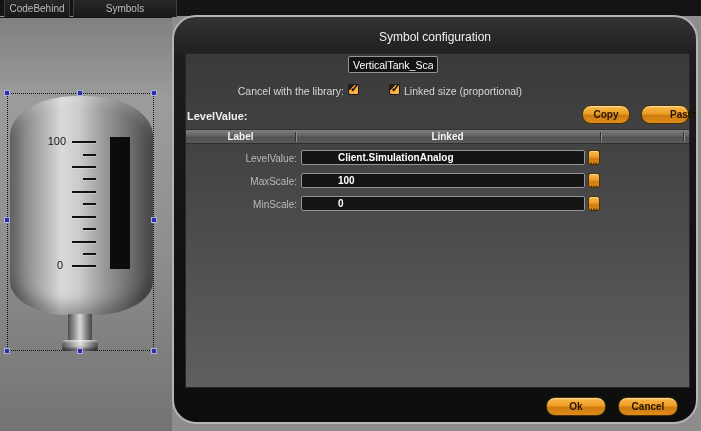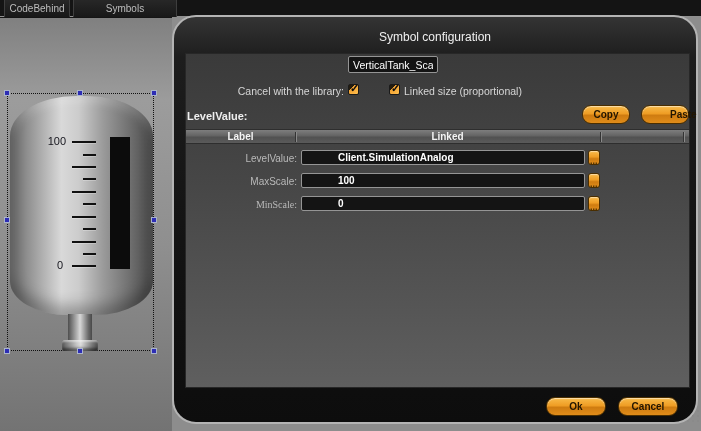--- a/index.html
+++ b/index.html
@@ -148,21 +148,21 @@
       </div>
 
       <div class="row-label" style="left:0;top:99px;">LevelValue:</div>
       <input class="txt-input bold-input" style="left: 115px; top: 96px; width: 284px; height: 15px;" value="Client.SimulationAnalog">
       <div class="dots-btn" style="left:402px;top:96px;"></div>
 
       <div class="row-label" style="left:0;top:122px;padding-left:9px;">MaxScale:</div>
       <input class="txt-input bold-input" style="left: 115px; top: 119px; width: 284px; height: 15px;" value="100">
       <div class="dots-btn" style="left:402px;top:119px;"></div>
 
-      <div class="row-label" style="left:0;top:145px;font-family:Liberation Serif, serif;">MinScale:</div>
+      <div class="row-label" style="left:0;top:145px;">MinScale:</div>
       <input class="txt-input bold-input" style="left: 115px; top: 142px; width: 284px; height: 15px;" value="0">
       <div class="dots-btn" style="left:402px;top:142px;"></div>
 
     </div>
 
     <button class="orange-btn" style="left:372px;top:380px;width:60px;height:19px;">Ok</button>
     <button class="orange-btn" style="left:444px;top:380px;width:60px;height:19px;">Cancel</button>
     <div class="grip"></div>
   </div>
 

